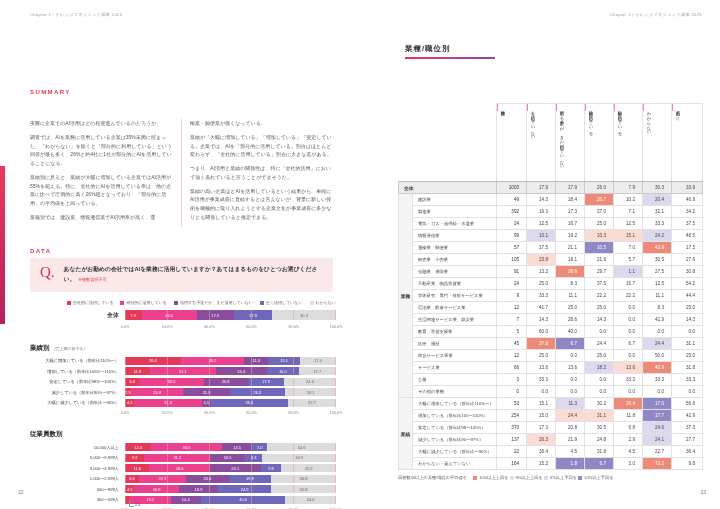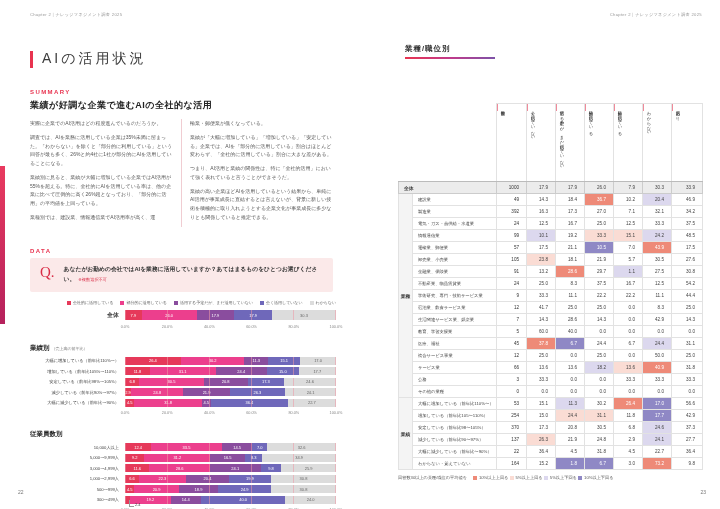--- a/index.html
+++ b/index.html
@@ -77,27 +77,22 @@
   .table-legend{margin-top:5px;font-size:4.2px;color:#555;display:flex;align-items:center;gap:6px;}
   .tlg i{display:inline-block;width:4px;height:4px;margin-right:2px;vertical-align:-0.5px;}
 </style>
 </head>
 <body>
 
 <div class="page page-left">
   <div class="runhead run-l">Chapter 2｜ナレッジマネジメント調査 2025</div>
   <div class="bleed"></div>
 
-  <div class="title-row">
-    <span class="tbar"></span>
-    <span class="title-text">AIの活用状況</span>
-  </div>
 
   <div class="kicker k-summary">SUMMARY</div>
-  <div class="s-heading">業績が好調な企業で進むAIの全社的な活用</div>
 
   <div class="body-cols">
     <div class="bcol bcol-1">
       <p>実際に企業でのAI活用はどの程度進んでいるのだろうか。</p>
       <p>調査では、AIを業務に活用している企業は35%未満に留まった。「わからない」を除くと「部分的に利用している」という回答が最も多く、26%と約4社に1社が部分的にAIを活用していることになる。</p>
       <p>業績別に見ると、業績が大幅に増加している企業ではAI活用が55%を超える。特に、全社的にAIを活用している率は、他の企業に比べて圧倒的に高く26%超となっており、「部分的に活用」の平均値を上回っている。</p>
       <p>業種別では、建設業、情報通信業でAI活用率が高く、運</p>
     </div>
     <div class="bcol bcol-2">
       <p>輸業・郵便業が低くなっている。</p>

